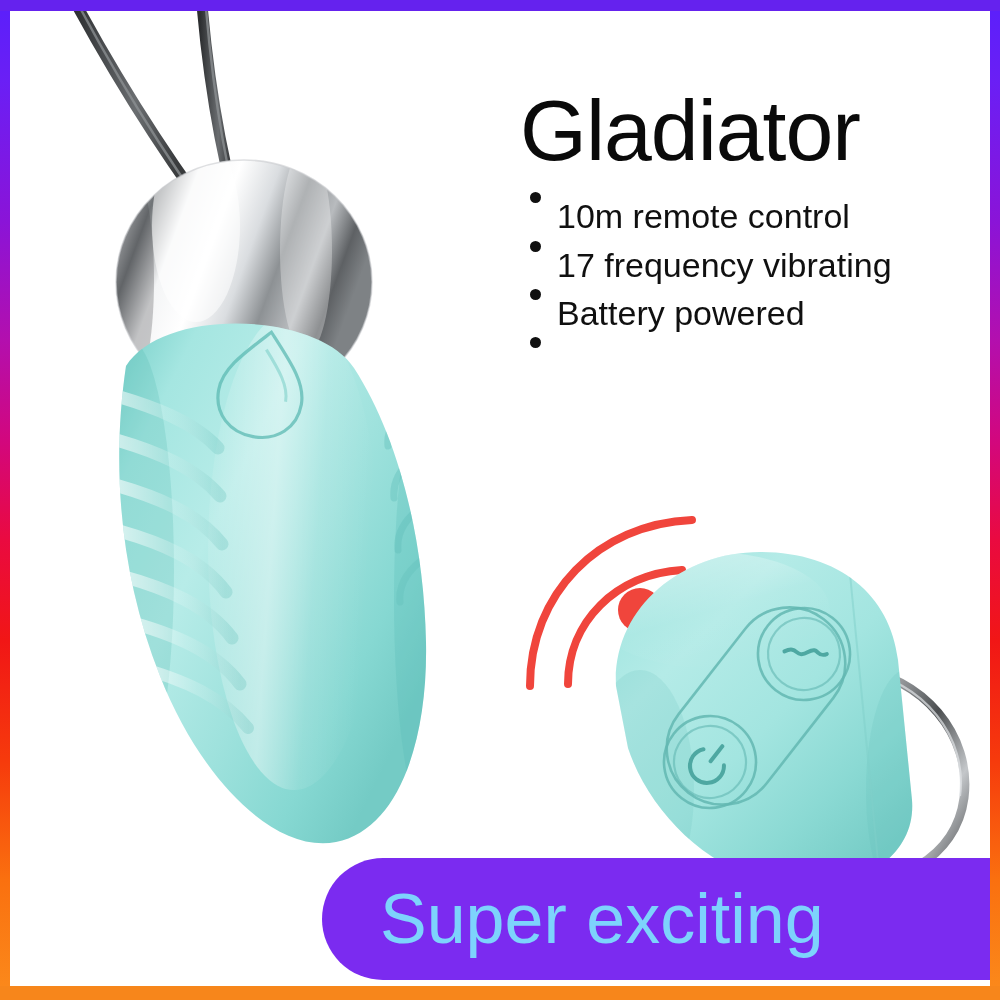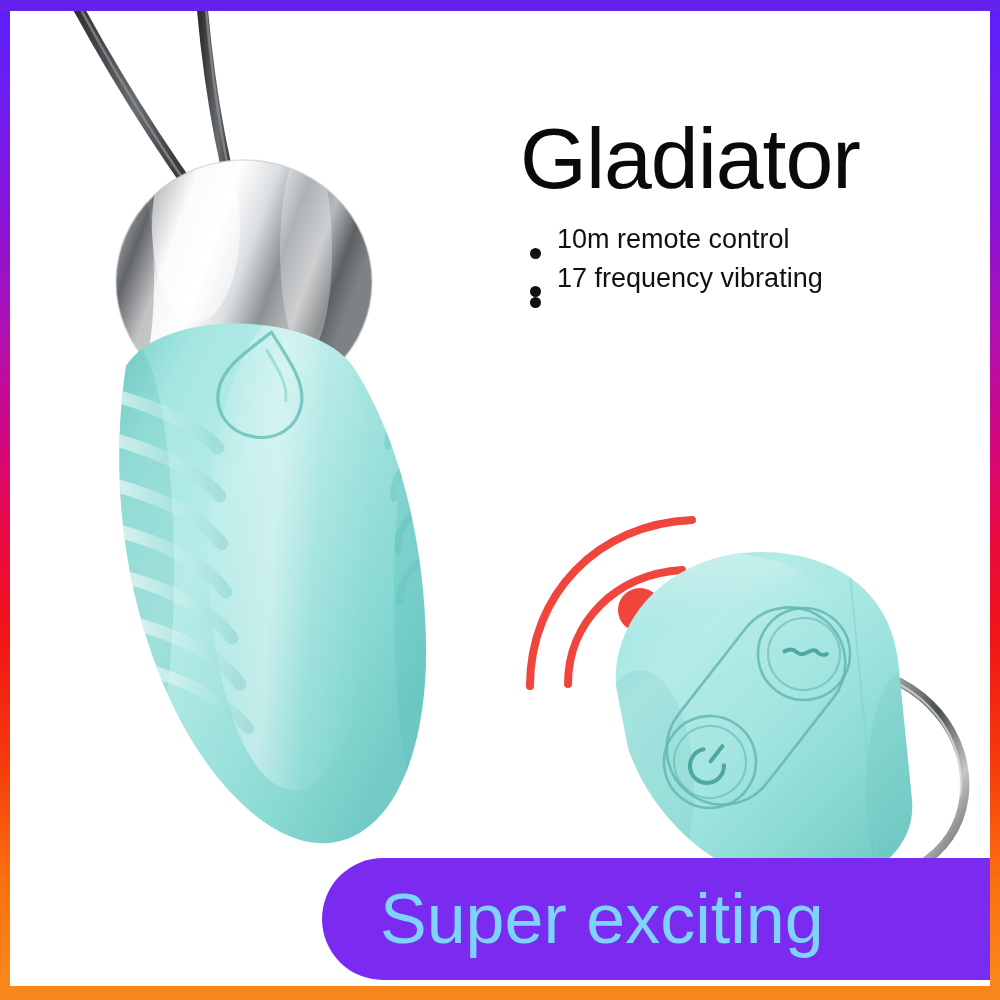--- a/index.html
+++ b/index.html
@@ -45,39 +45,38 @@
     position:absolute; left:0; bottom:0; width:1000px; height:14px;
     background:#f7861b; z-index:40;
   }
 
   
   .copy {
     position:absolute;
     left:510px; top:78px;
     width:470px;
     z-index:25;
-    margin-top:28px;
   }
   .product-title {
     font-size:86px;
     line-height:0.98;
     font-weight:400;
     color:#0a0a0a;
     letter-spacing:-1px;
     white-space:nowrap;
   }
   .feature-list {
     list-style:none;
     margin-top:20px;
     padding-left:10px;
   }
   .feature-list li {
     display:flex;
-    align-items:flex-end;
-    font-size:27px;
+    align-items:flex-start;
+    font-size:34px;
     line-height:1.42;
     color:#101010;
     white-space:nowrap;
   }
   .bullet-dot {
     width:11px; height:11px;
     border-radius:50%;
     background:#101010;
     flex:0 0 auto;
     margin-right:16px;
@@ -257,20 +256,24 @@
         <li>
           <span class="bullet-dot"></span>
           <span class="feature-text">10m remote control</span>
         </li>
         <li>
           <span class="bullet-dot"></span>
           <span class="feature-text">17 frequency vibrating</span>
         </li>
         <li>
           <span class="bullet-dot"></span>
+          <span class="feature-text">Battery powered</span>
+        </li>
+        <li>
+          <span class="bullet-dot"></span>
         </li>
       </ul>
     </div>
 
     <div class="remote-wrap">
       <svg viewBox="0 0 480 420" xmlns="http://www.w3.org/2000/svg">
         <defs>
           <linearGradient id="remoteTeal" x1="0.1" y1="0" x2="0.9" y2="0.9">
             <stop offset="0%" stop-color="#9ee4df"></stop>
             <stop offset="26%" stop-color="#b4ebe7"></stop>

